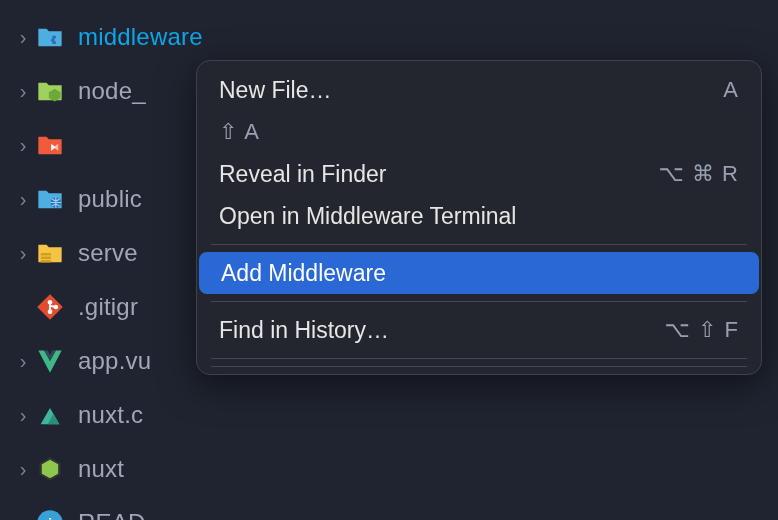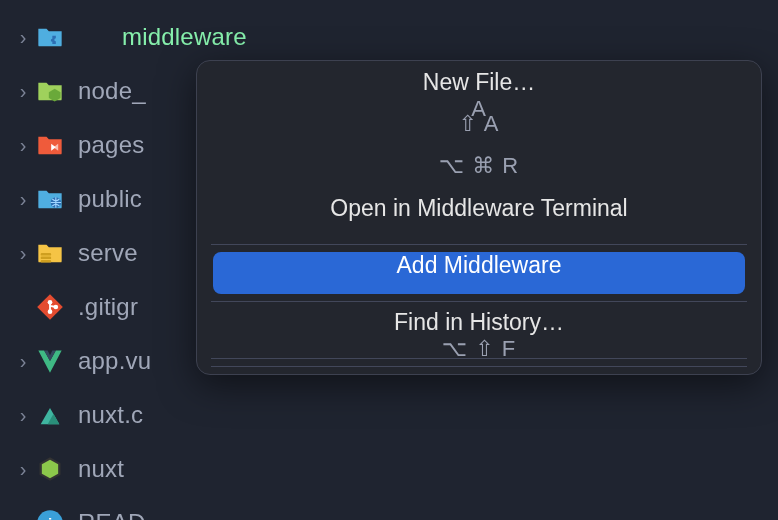--- a/index.html
+++ b/index.html
@@ -29,21 +29,21 @@
     user-select: none;
   }
   .icon {
     width: 28px; height: 28px;
     margin-right: 14px;
     display: flex; align-items: center; justify-content: center;
     flex-shrink: 0;
   }
   .icon svg { width: 28px; height: 28px; display: block; }
   .file-label { font-size: 24px; letter-spacing: 0.2px; }
-  .selected .file-label { color: #86efac; margin-left: 44px; }
+  .selected .file-label { color: #0ea5e9; }
 
   
   .blue { fill: #4faee0; }
   .green { fill: #9fd15c; }
   .orange { fill: #ef5b3b; }
   .yellow { fill: #f5c445; }
   .teal { fill: #3fb5a0; }
   .vue { fill: #3fb984; }
   .nodejs { fill: #8cc84b; }
   .git { fill: #e44c30; }
@@ -60,25 +60,24 @@
     overflow: hidden;
   }
   .menu-item {
     display: flex;
     align-items: center;
     justify-content: space-between;
     padding: 0 22px;
     height: 42px;
     color: #e6e6e6;
     font-size: 23px;
-    flex-direction: column;
   }
   .menu-item.highlighted {
     background: #2a68d6;
-    margin: 0 16px;
+    margin: 0 2px;
     border-radius: 8px;
   }
   .menu-item.highlighted .menu-label,
   .menu-item.highlighted .shortcut { color: #ffffff; }
   .shortcut {
     color: #9aa0b1;
     font-size: 22px;
     letter-spacing: 1px;
   }
   .separator {
@@ -114,21 +113,20 @@
     </div>
     <div class="tree-row">
       <span class="chevron">›</span>
       <span class="icon">
         <svg viewBox="0 0 24 24">
           <path class="orange" d="M2 5h7l2 2h11v12a1 1 0 0 1-1 1H3a1 1 0 0 1-1-1V5z"></path>
           <path fill="#fff" d="M13 11l4 3-4 3z"></path>
           <path fill="#fff" d="M19 11l-4 3 4 3z" opacity=".6"></path>
         </svg>
       </span>
-      <span class="file-label">pages</span>
     </div>
     <div class="tree-row">
       <span class="chevron">›</span>
       <span class="icon">
         <svg viewBox="0 0 24 24">
           <path class="blue" d="M2 5h7l2 2h11v12a1 1 0 0 1-1 1H3a1 1 0 0 1-1-1V5z"></path>
           <circle cx="17" cy="15" r="4.5" fill="#2d6fb3"></circle>
           <path stroke="#9fd4ff" stroke-width="1" fill="none" d="M12.5 15h9M17 10.5v9M14 12c2 2 4 2 6 0M14 18c2-2 4-2 6 0"></path>
         </svg>
       </span>
@@ -203,20 +201,21 @@
 
 <div class="context-menu" id="menu">
     <div class="menu-item">
       <span class="menu-label">New File…</span>
       <span class="shortcut">A</span>
     </div>
     <div class="menu-item">
       <span class="shortcut">⇧ A</span>
     </div>
     <div class="menu-item">
+      <span class="menu-label">Reveal in Finder</span>
       <span class="shortcut">⌥ ⌘ R</span>
     </div>
     <div class="menu-item">
       <span class="menu-label">Open in Middleware Terminal</span>
       <span class="shortcut"></span>
     </div>
     <div class="separator"></div>
     <div class="menu-item highlighted">
       <span class="menu-label">Add Middleware</span>
       <span class="shortcut"></span>

